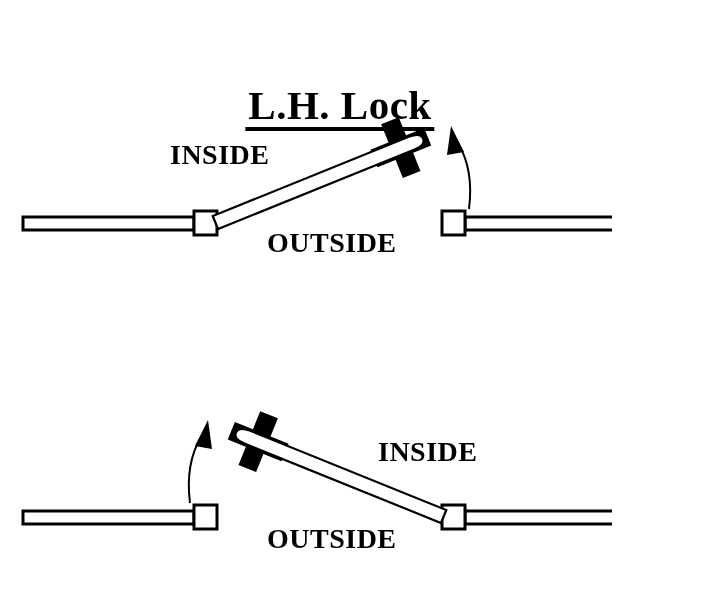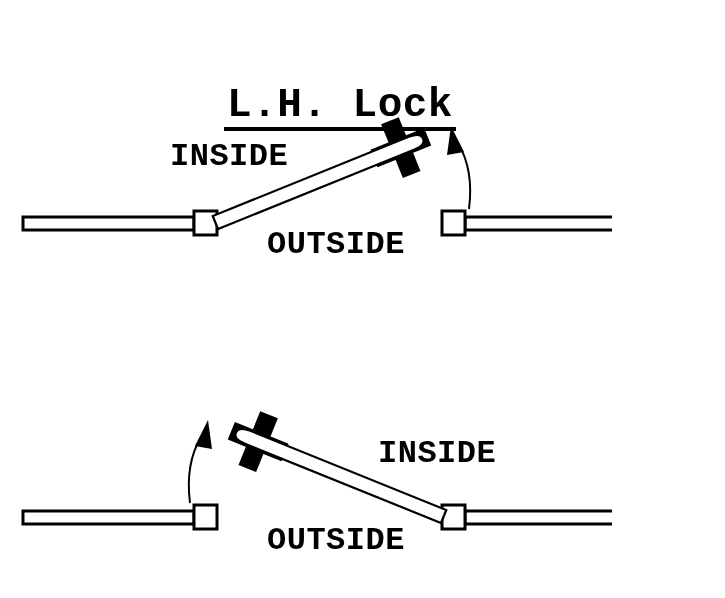--- a/index.html
+++ b/index.html
@@ -1,30 +1,30 @@
 <!DOCTYPE html>
 <html><head>
 <meta charset="utf-8">
 <style>
   html,body{margin:0;padding:0;background:#fff;}
   .stage{
     position:relative;width:612px;height:598px;background:var(--paper,#fff);
-    color:var(--ink,#000);font-family:Liberation Mono, monospace;
+    color:var(--ink,#000);font-family:Liberation Serif, serif;
     overflow:hidden;
   }
   .diagram{position:absolute;left:0;width:725px;height:299px;}
   .diagram.d0{top:0;}
   .diagram.d1{top:299px;}
   .title{
     position:absolute;left:340px;top:50px;transform:translateX(-50%);
     font-size:41px;font-weight:bold;line-height:1.05;letter-spacing:0.5px;
     border-bottom:4.5px solid var(--ink,#000);padding:0 3px 0 3px;white-space:nowrap;
   }
   .label{
-    position:absolute;font-size:32px;font-weight:bold;letter-spacing:0.5px;
+    position:absolute;font-size:28px;font-weight:bold;letter-spacing:0.5px;
     white-space:nowrap;line-height:1;
   }
   .d0 .inside{left:170px;top:141px;}
   .d0 .outside{left:267px;top:229px;}
   .d1 .inside{left:378px;top:139px;}
   .d1 .outside{left:267px;top:226px;}
   svg.art{position:absolute;left:0;top:0;display:block;}
 </style>
 </head>
 <body>

